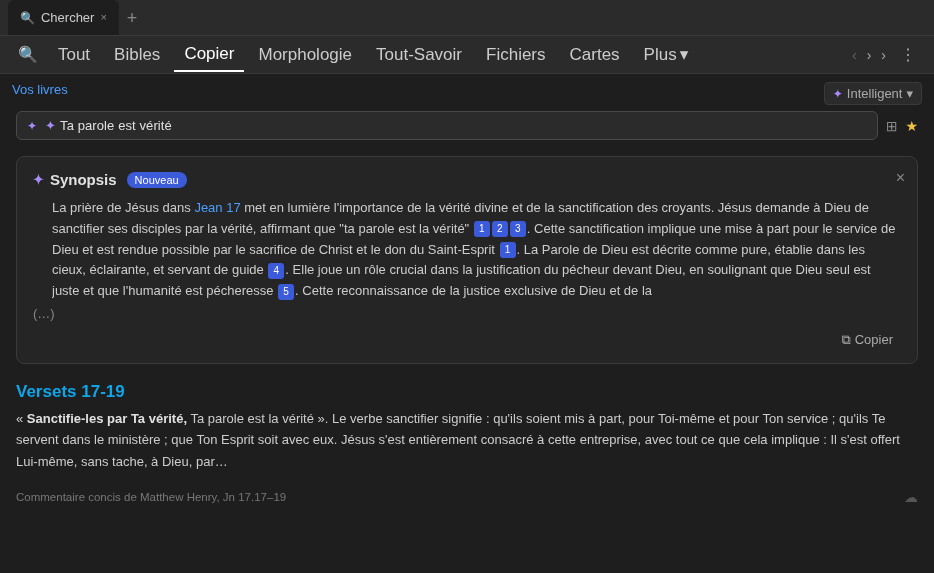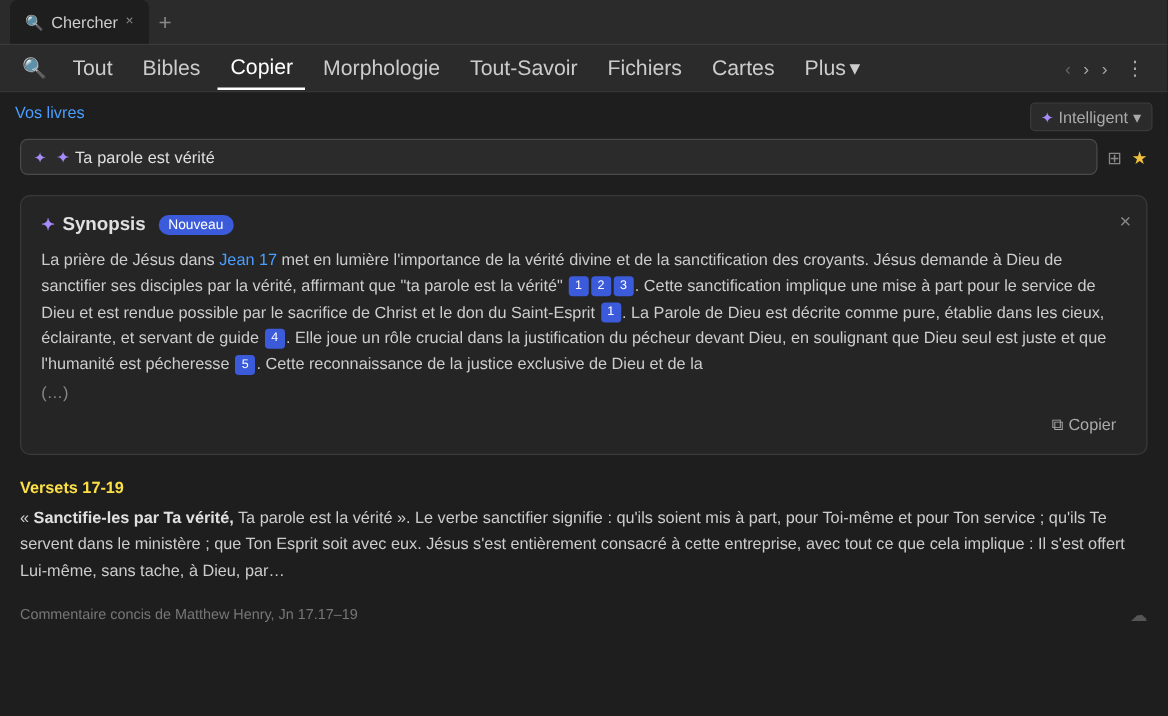--- a/index.html
+++ b/index.html
@@ -216,20 +216,21 @@
       color: #888;
       cursor: pointer;
       font-size: 16px;
     }
     .synopsis-body {
       font-size: 13px;
       line-height: 1.6;
       color: #ccc;
       max-height: 120px;
       overflow: hidden;
+      margin-left: 19px;
     }
     .synopsis-body .link { color: #4a9eff; }
     .ref-badge {
       display: inline-flex;
       align-items: center;
       justify-content: center;
       background: #3b5bdb;
       color: #fff;
       font-size: 10px;
       width: 16px;
@@ -259,22 +260,22 @@
     }
 
     
     .results-area {
       padding: 0 16px;
       overflow-y: auto;
       height: calc(573px - 36px - 38px - 46px - 52px - 175px);
     }
 
     .section-title {
-      color: #fde047;
-      font-size: 13px;
+      color: #0ea5e9;
+      font-size: 17px;
       font-weight: 600;
       margin: 10px 0 6px;
     }
 
     .result-block {
       margin-bottom: 16px;
     }
 
     .result-text {
       font-size: 13px;

